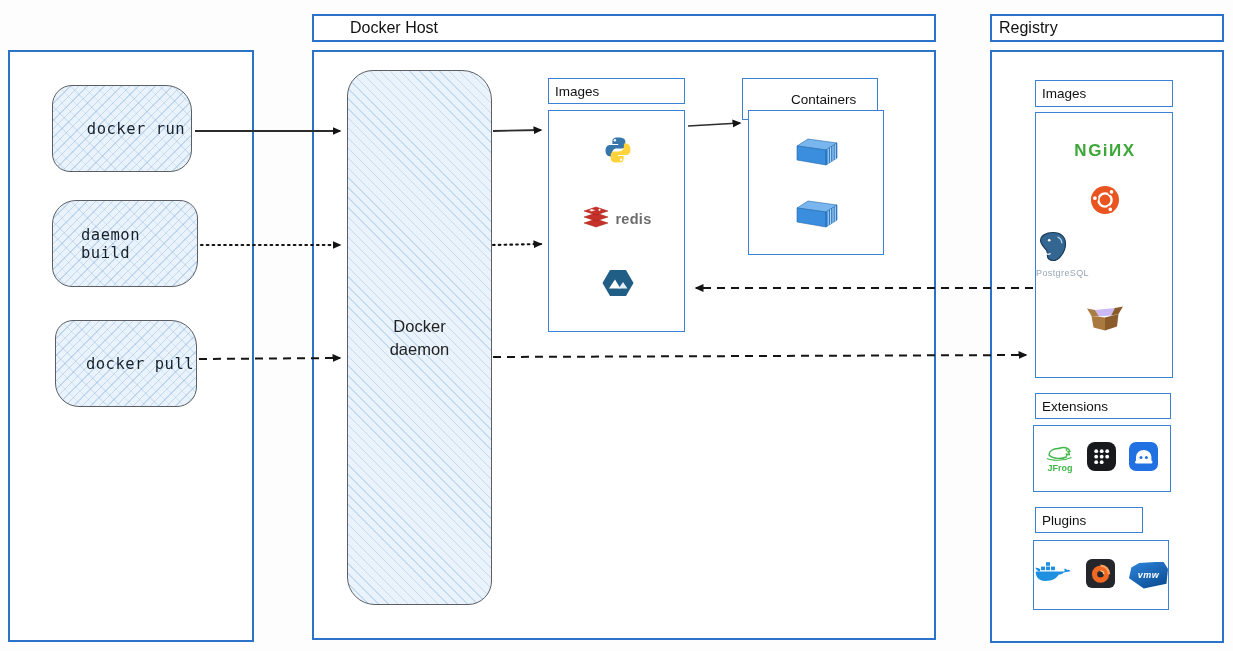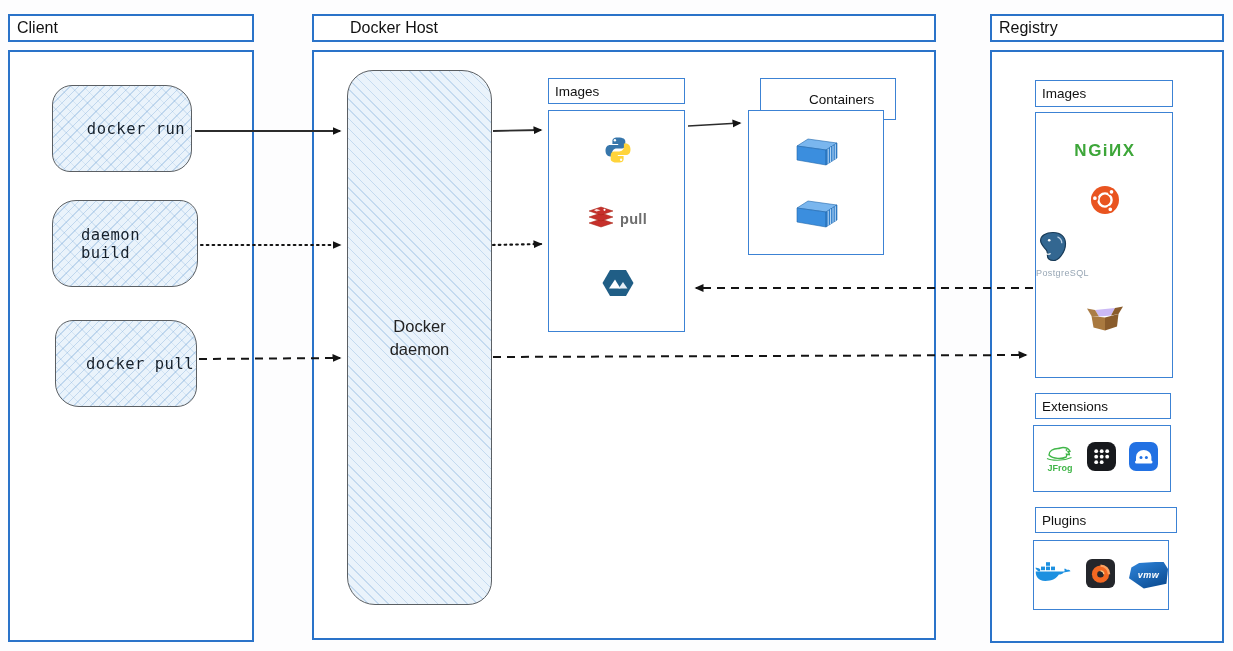--- a/index.html
+++ b/index.html
@@ -55,23 +55,20 @@
     clip-path:polygon(26% 6%,88% 0%,100% 28%,96% 82%,38% 100%,0% 62%,6% 22%);
   }
   .vmw-word{color:#fff;font-size:9px;font-weight:bold;font-style:italic;letter-spacing:.5px;}
   svg.overlay{position:absolute;left:0;top:0;pointer-events:none;z-index:6;}
 </style>
 </head>
 <body>
 
 <div id="stage">
 
-  <div class="abs ptitle" style="left:8px;top:14px;width:246px;height:28px;">
-    <span>Client</span>
-  </div>
   <div class="abs pbody" style="left:8px;top:50px;width:246px;height:592px;"></div>
 
   <div class="abs sketch cmd" style="left:52px;top:85px;width:140px;height:87px;">
     <span>docker run</span>
   </div>
   <div class="abs sketch cmd" style="left:52px;top:200px;width:146px;height:87px;border-radius:24px 18px 26px 20px;">
     <span>daemon build</span>
   </div>
   <div class="abs sketch cmd" style="left:55px;top:320px;width:142px;height:87px;border-radius:18px 26px 20px 24px;">
     <span>docker pull</span>
@@ -104,33 +101,33 @@
           <svg width="26" height="22" viewBox="0 0 26 22">
             <g fill="#c6302b" stroke="#a41e11" stroke-width="0.5">
               <polygon points="13,13 25,17 13,21 1,17"></polygon>
               <polygon points="13,7 25,11 13,15 1,11"></polygon>
               <polygon points="13,1 25,5 13,9 1,5"></polygon>
             </g>
             <circle cx="16.5" cy="3.8" r="1.1" fill="#fff"></circle>
             <polygon points="8.5,3 12.5,4.3 8.5,5.6 6,4.3" fill="#fff" opacity=".85"></polygon>
           </svg>
         </span>
-        <span class="redis-word">pull</span>
+        <span class="redis-word">redis</span>
       </div>
     </div>
     <div class="abs icon-unit" style="left:0;top:158px;width:137px;">
       <svg width="32" height="28" viewBox="0 0 32 28">
         <polygon points="8,1 24,1 31.5,14 24,27 8,27 0.5,14" fill="#205e86"></polygon>
         <path d="M7 19.5 L13 10.5 L18.5 19.5 Z" fill="#ffffff"></path>
         <path d="M16.5 19.5 L21 13 L25.5 19.5 Z" fill="#e4edf5"></path>
       </svg>
     </div>
   </div>
 
-  <div class="abs stitle" style="left:760px;top:78px;width:136px;height:42px;padding-left:48px;">
+  <div class="abs stitle" style="left:742px;top:78px;width:136px;height:42px;padding-left:48px;">
     <span>Containers</span>
   </div>
   <div class="abs sbody" style="left:748px;top:110px;width:136px;height:145px;">
     <div class="abs icon-unit" style="left:0;top:25px;width:136px;">
       <svg width="46" height="30" viewBox="0 0 46 30">
         <polygon points="3,10 14,3 43,7 32,14" fill="#7ab6ee" stroke="#2268ad" stroke-width="0.6"></polygon>
         <polygon points="3,10 32,14 32,29 3,24" fill="#3b8ede" stroke="#2268ad" stroke-width="0.6"></polygon>
         <polygon points="32,14 43,7 43,22 32,29" fill="#2f7ecb" stroke="#2268ad" stroke-width="0.6"></polygon>
         <g stroke="#bfdcf7" stroke-width="1">
           <line x1="34.2" y1="12.7" x2="34.2" y2="27.7"></line>
@@ -235,21 +232,21 @@
           <rect x="1" y="1" width="29" height="29" rx="7" fill="#2271e3"></rect>
           <path d="M8 20v-4.2a7.7 6.8 0 0 1 15.4 0V20z" fill="#fff"></path>
           <rect x="7" y="19.4" width="17.5" height="3" rx="1.5" fill="#fff"></rect>
           <circle cx="13" cy="16.4" r="1.5" fill="#2271e3"></circle>
           <circle cx="18.4" cy="16.4" r="1.5" fill="#2271e3"></circle>
         </svg>
       </span>
     </div>
   </div>
 
-  <div class="abs stitle" style="left:1035px;top:507px;width:142px;height:26px;">
+  <div class="abs stitle" style="left:1035px;top:507px;width:108px;height:26px;">
     <span>Plugins</span>
   </div>
   <div class="abs sbody" style="left:1033px;top:540px;width:136px;height:70px;">
     <div class="hrow" style="gap:13px;">
       <span>
         <svg width="38" height="28" viewBox="0 0 38 28">
           <g fill="#1d90e0">
             <rect x="7" y="7.6" width="4" height="3.6"></rect>
             <rect x="12" y="7.6" width="4" height="3.6"></rect>
             <rect x="17" y="7.6" width="4" height="3.6"></rect>

